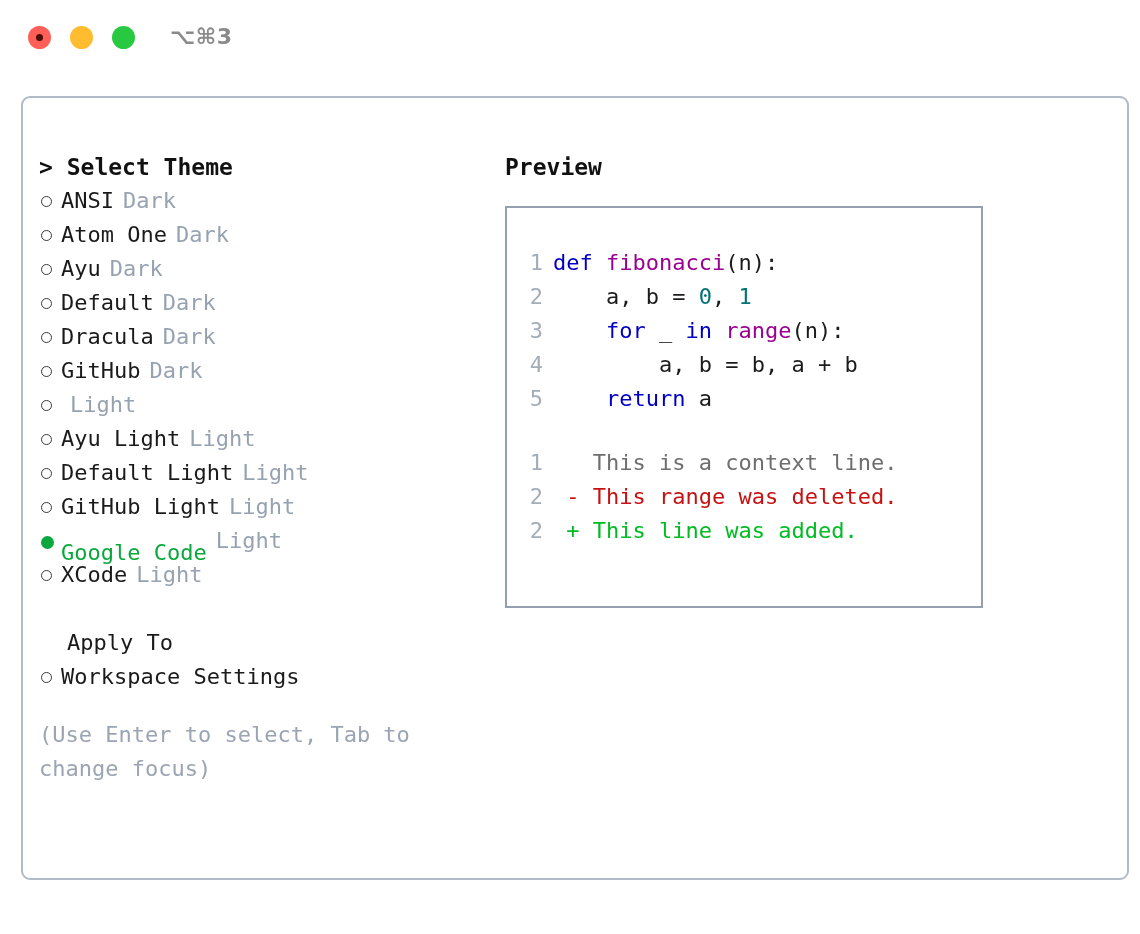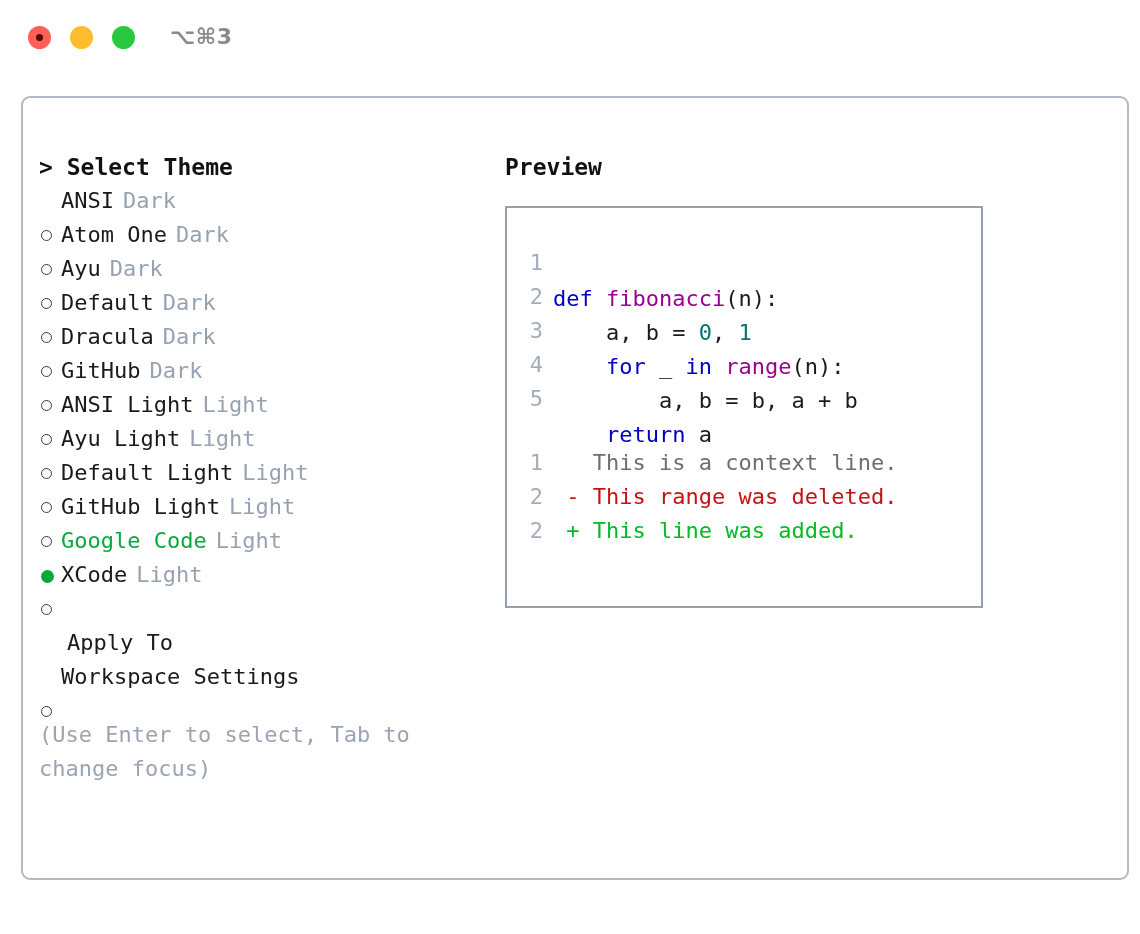--- a/index.html
+++ b/index.html
@@ -87,21 +87,21 @@
   .section-heading {
     font-size: 23px;
     font-weight: bold;
     color: #111111;
     line-height: 34px;
     white-space: pre;
   }
   .opt-list { margin: 0; padding: 0; }
   .opt-row {
     display: flex;
-    align-items: flex-end;
+    align-items: flex-start;
     line-height: 34px;
     height: 34px;
     font-size: 22px;
     white-space: pre;
   }
   .bullet {
     width: 22px;
     flex: 0 0 22px;
     text-align: left;
     font-size: 22px;
@@ -178,21 +178,21 @@
     white-space: pre;
   }
   .ln {
     width: 46px;
     flex: 0 0 46px;
     text-align: right;
     color: #a3adba;
     padding-right: 10px;
     box-sizing: border-box;
   }
-  .code-text { color: #1b1b1b; margin-top: 36px; }
+  .code-text { color: #1b1b1b; }
   .tok-kw   { color: #0000c4; }
   .tok-fn   { color: #9b0090; }
   .tok-num  { color: #007474; }
   .tok-punc { color: #1b1b1b; }
   .gap-line { height: 30px; }
   .diff-ctx { color: #6e6e6e; }
   .diff-del { color: #c61212; }
   .diff-add { color: #00bb22; }
 </style>
 </head>
@@ -215,21 +215,21 @@
 
       <div class="section-heading">&gt; Select Theme</div>
 
       <div class="opt-list" id="theme-list">
           <div class="opt-row"><span class="bullet"><span class="glyph-open"></span></span><span class="opt-name">ANSI</span><span class="opt-tag">Dark</span></div>
           <div class="opt-row"><span class="bullet"><span class="glyph-open"></span></span><span class="opt-name">Atom One</span><span class="opt-tag">Dark</span></div>
           <div class="opt-row"><span class="bullet"><span class="glyph-open"></span></span><span class="opt-name">Ayu</span><span class="opt-tag">Dark</span></div>
           <div class="opt-row"><span class="bullet"><span class="glyph-open"></span></span><span class="opt-name">Default</span><span class="opt-tag">Dark</span></div>
           <div class="opt-row"><span class="bullet"><span class="glyph-open"></span></span><span class="opt-name">Dracula</span><span class="opt-tag">Dark</span></div>
           <div class="opt-row"><span class="bullet"><span class="glyph-open"></span></span><span class="opt-name">GitHub</span><span class="opt-tag">Dark</span></div>
-          <div class="opt-row"><span class="bullet"><span class="glyph-open"></span></span><span class="opt-name">ANSI Light</span><span class="opt-tag">Light</span></div>
+          <div class="opt-row"><span class="bullet"><span class="glyph-open"></span></span><span class="opt-tag">Light</span></div>
           <div class="opt-row"><span class="bullet"><span class="glyph-open"></span></span><span class="opt-name">Ayu Light</span><span class="opt-tag">Light</span></div>
           <div class="opt-row"><span class="bullet"><span class="glyph-open"></span></span><span class="opt-name">Default Light</span><span class="opt-tag">Light</span></div>
           <div class="opt-row"><span class="bullet"><span class="glyph-open"></span></span><span class="opt-name">GitHub Light</span><span class="opt-tag">Light</span></div>
           <div class="opt-row selected"><span class="bullet"><span class="glyph-filled"></span></span><span class="opt-name">Google Code</span><span class="opt-tag">Light</span></div>
           <div class="opt-row"><span class="bullet"><span class="glyph-open"></span></span><span class="opt-name">XCode</span><span class="opt-tag">Light</span></div>
         </div>
 
       <div class="spacer-row"></div>
 
       <div class="apply-heading">Apply To</div>

